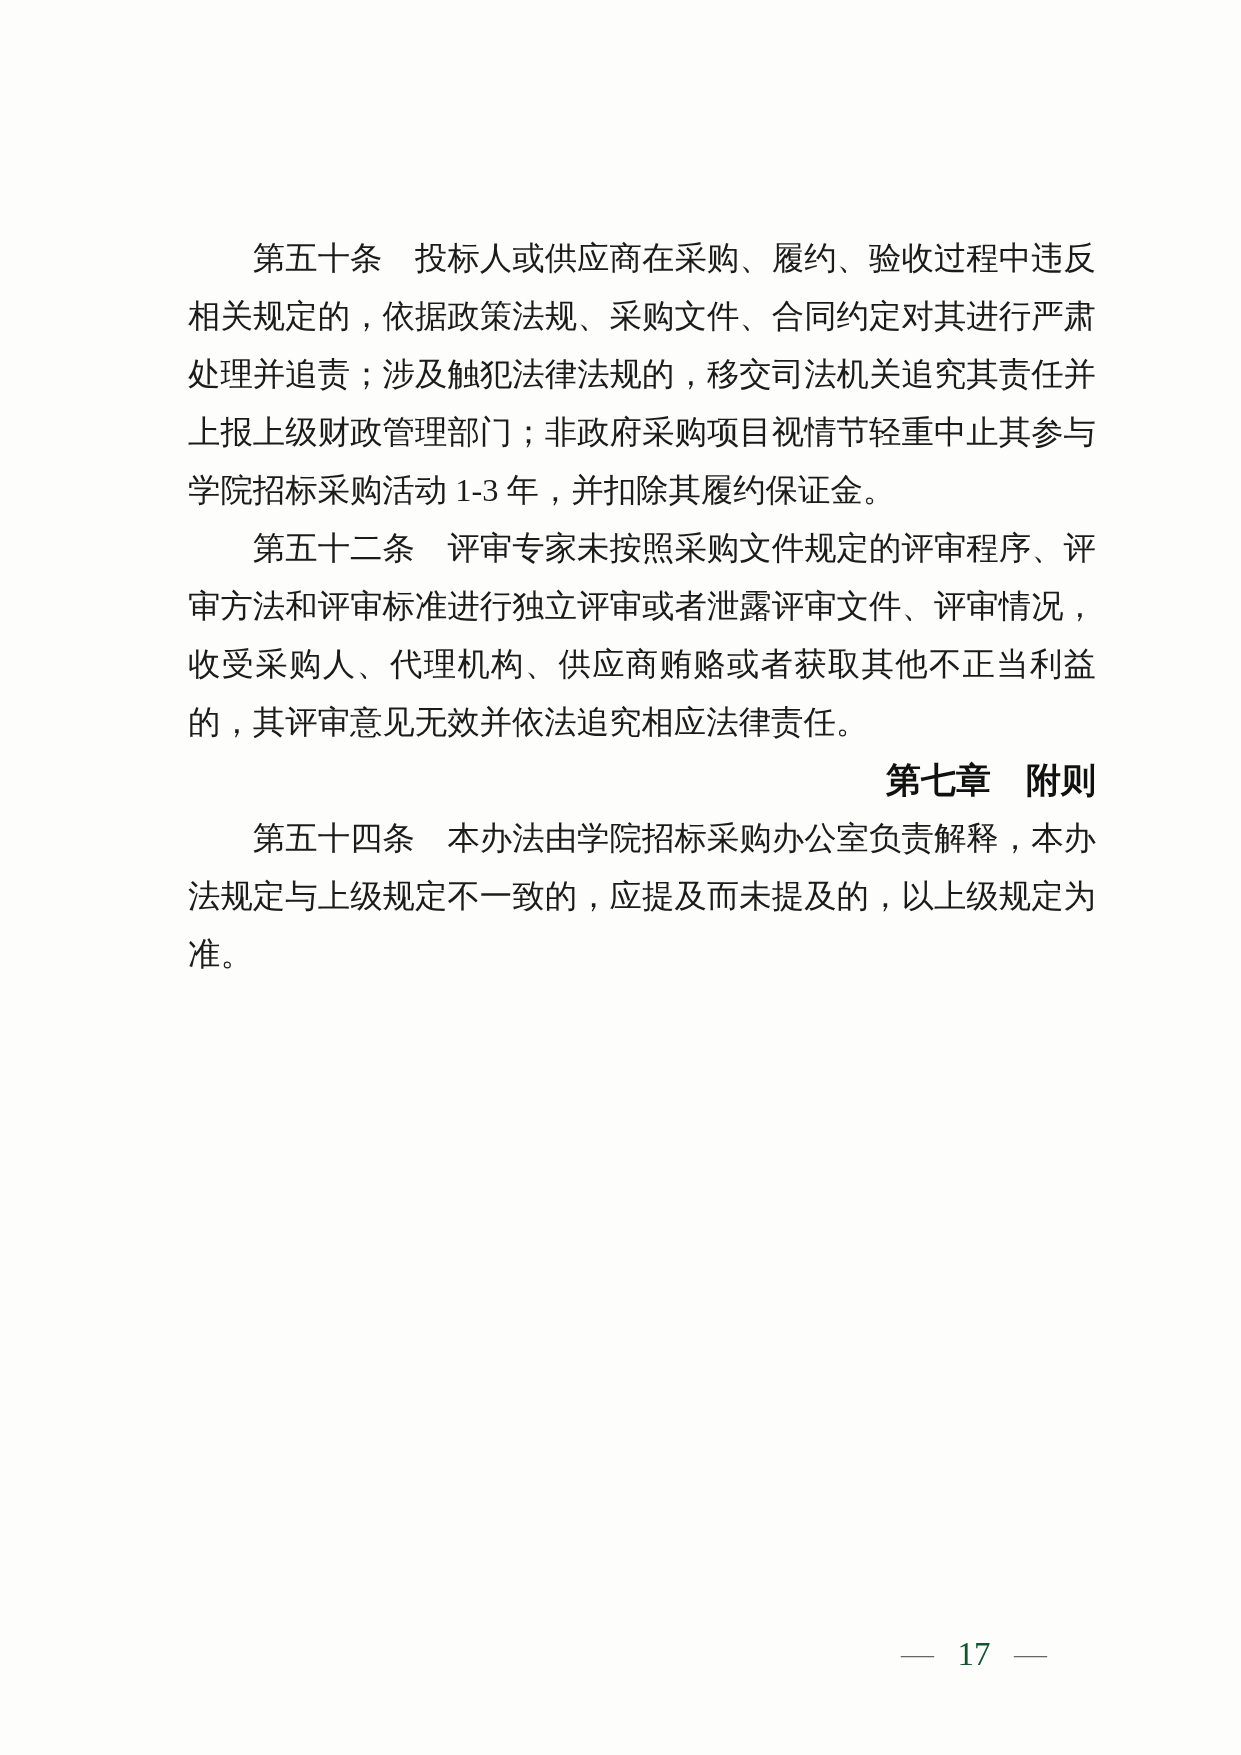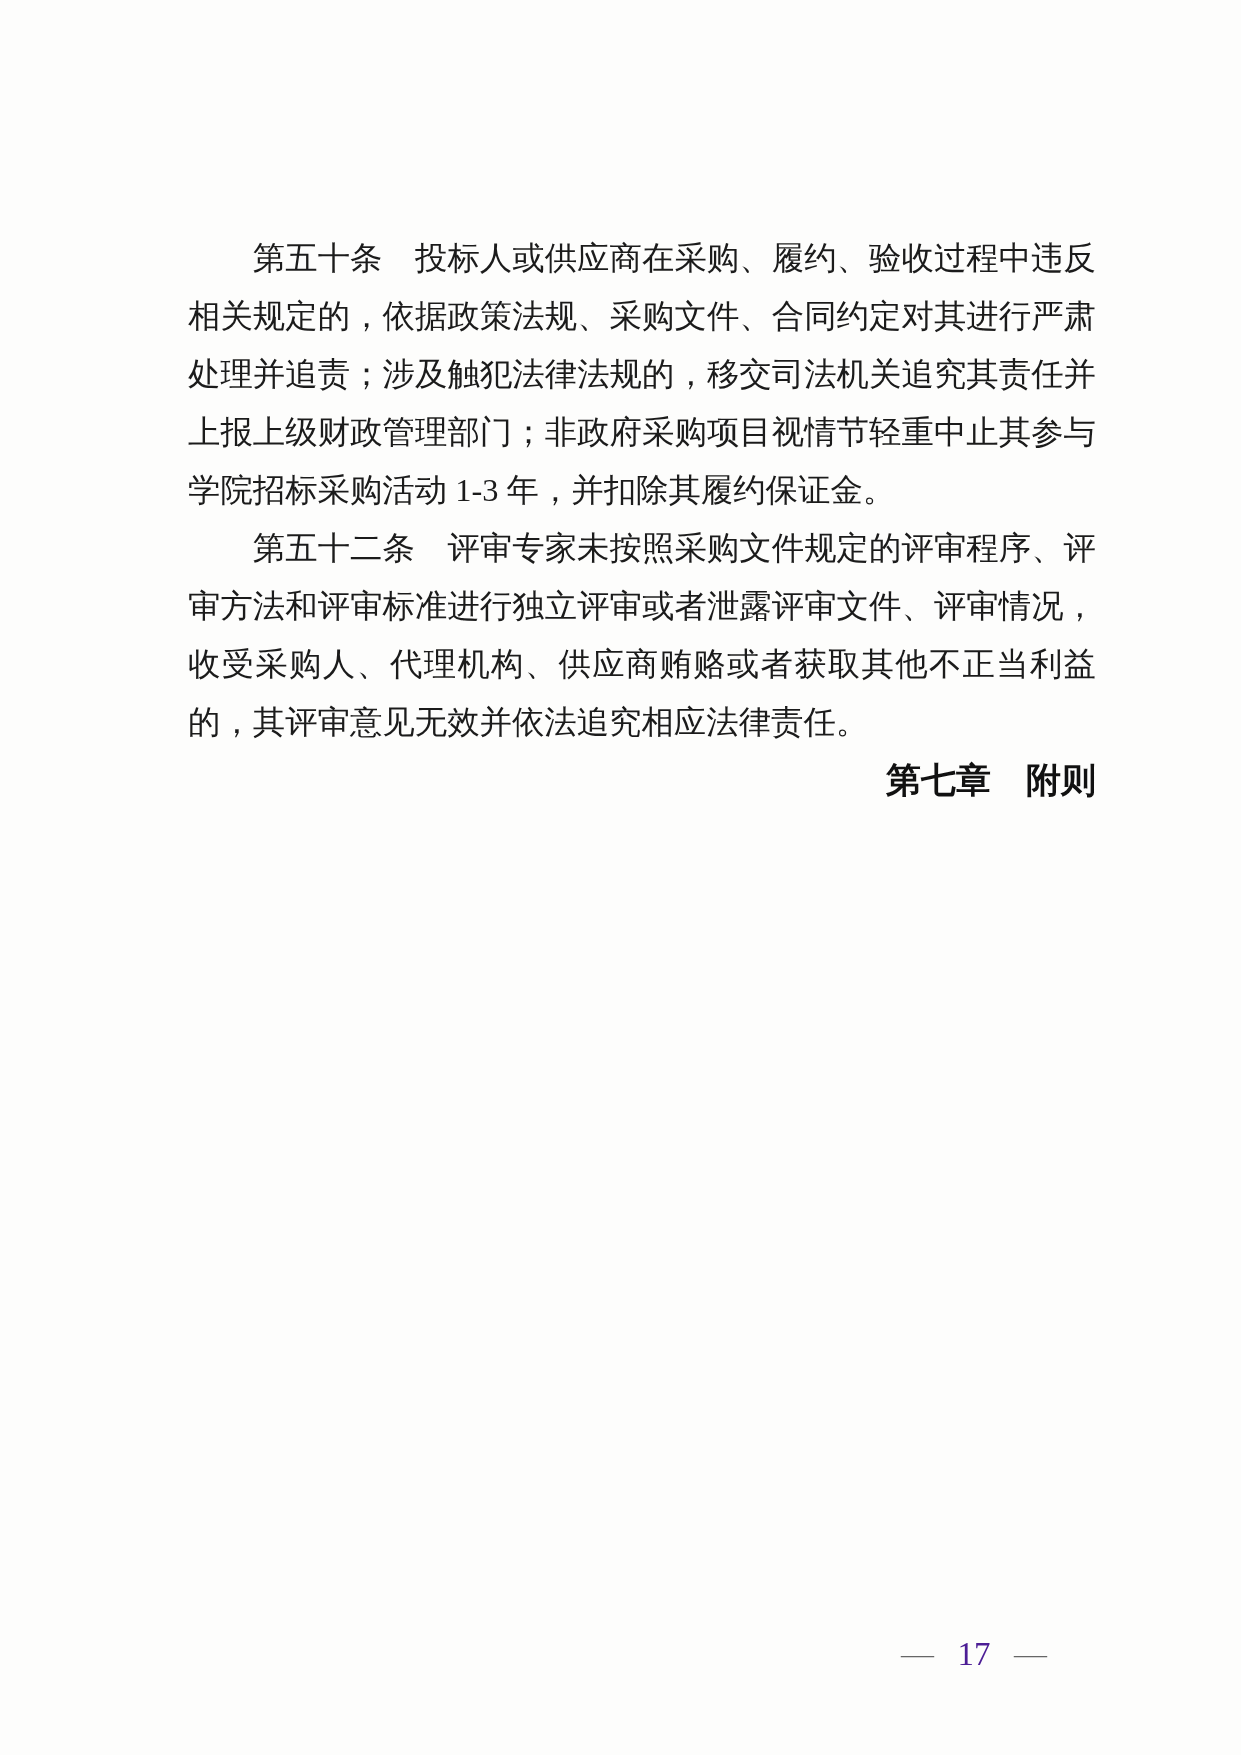--- a/index.html
+++ b/index.html
@@ -59,32 +59,33 @@
     align-items: center;
     font-size: 33px;
     line-height: 36px;
     color: #222222;
   }
   .pagenum .dash {
     color: #666666;
     transform: scaleY(0.7);
   }
   .pagenum .num {
-    color: #4c1d95;
+    color: #14532d;
   }
 </style>
 </head>
 <body>
 
 <div class="page">
 
   <main class="content">
     <p class="para">第五十条　投标人或供应商在采购、履约、验收过程中违反相关规定的，依据政策法规、采购文件、合同约定对其进行严肃处理并追责；涉及触犯法律法规的，移交司法机关追究其责任并上报上级财政管理部门；非政府采购项目视情节轻重中止其参与学院招标采购活动 1-3 年，并扣除其履约保证金。</p>
     <p class="para">第五十二条　评审专家未按照采购文件规定的评审程序、评审方法和评审标准进行独立评审或者泄露评审文件、评审情况，收受采购人、代理机构、供应商贿赂或者获取其他不正当利益的，其评审意见无效并依法追究相应法律责任。</p>
     <h2 class="chapter">第七章　附则</h2>
+    <p class="para">第五十四条　本办法由学院招标采购办公室负责解释，本办法规定与上级规定不一致的，应提及而未提及的，以上级规定为准。</p>
   </main>
 
   <footer class="pagenum">
     <span class="dash">—</span>
     <span class="num">17</span>
     <span class="dash">—</span>
   </footer>
 
 </div>
 

